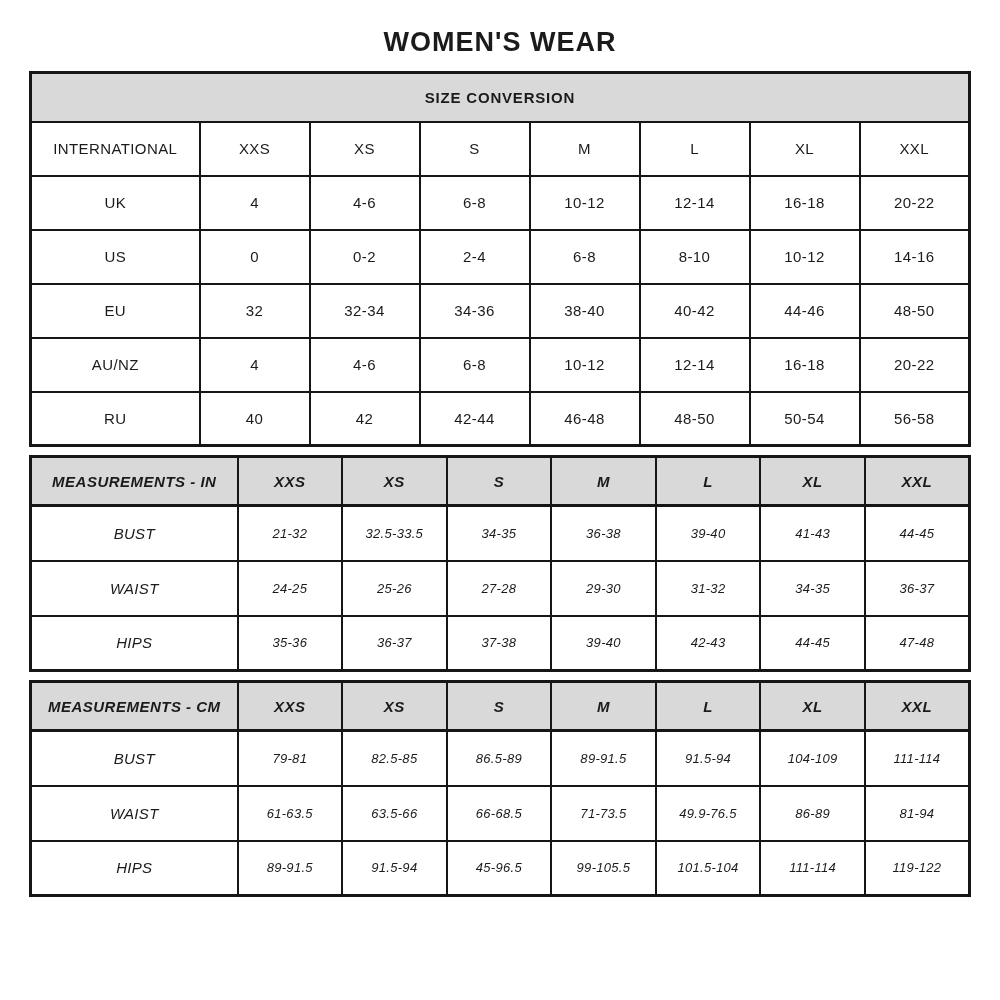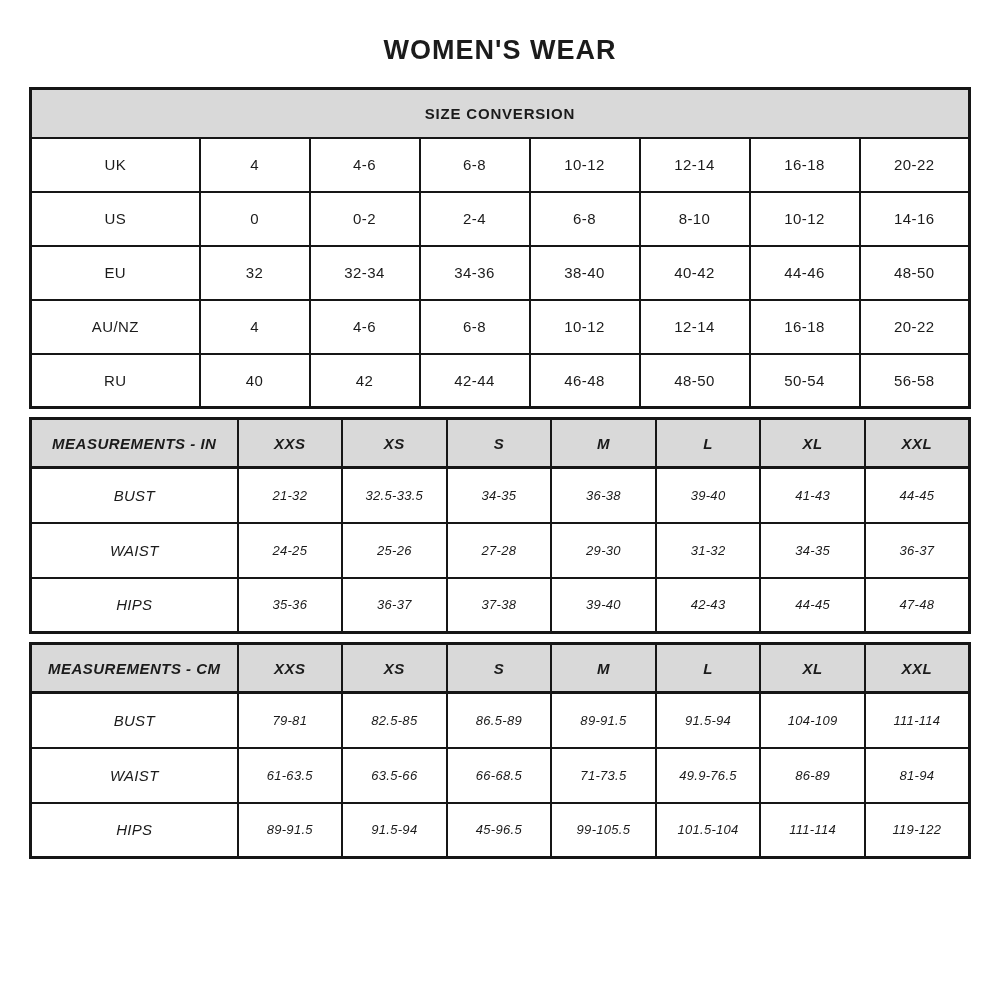--- a/index.html
+++ b/index.html
@@ -12,21 +12,21 @@
     margin: 0;
     padding: 0;
     background: #ffffff;
     width: 1000px;
     height: 1000px;
     font-family: "Liberation Sans", "DejaVu Sans", sans-serif;
     color: var(--text-color);
   }
   .page { width: 1000px; padding-top: 13px; }
   .title {
-    margin: 16px;
+    margin: 8px;
     height: 42px;
     line-height: 42px;
     text-align: center;
     font-size: 27px;
     font-weight: 700;
     letter-spacing: 1px;
   }
   table.sheet {
     border-collapse: collapse;
     table-layout: fixed;
@@ -91,20 +91,30 @@
         <col>
         <col>
         <col>
     </colgroup>
     <thead>
       <tr class="banner-row">
         <th colspan="8">SIZE CONVERSION</th>
       </tr>
     </thead>
     <tbody>
+        <tr>
+          <td class="row-label">INTERNATIONAL</td>
+          <td class="row-label">XXS</td>
+          <td class="row-label">XS</td>
+          <td class="row-label">S</td>
+          <td class="row-label">M</td>
+          <td class="row-label">L</td>
+          <td class="row-label">XL</td>
+          <td class="row-label">XXL</td>
+        </tr>
         <tr>
           <td class="row-label">UK</td>
           <td>4</td>
           <td>4-6</td>
           <td>6-8</td>
           <td>10-12</td>
           <td>12-14</td>
           <td>16-18</td>
           <td>20-22</td>
         </tr>

